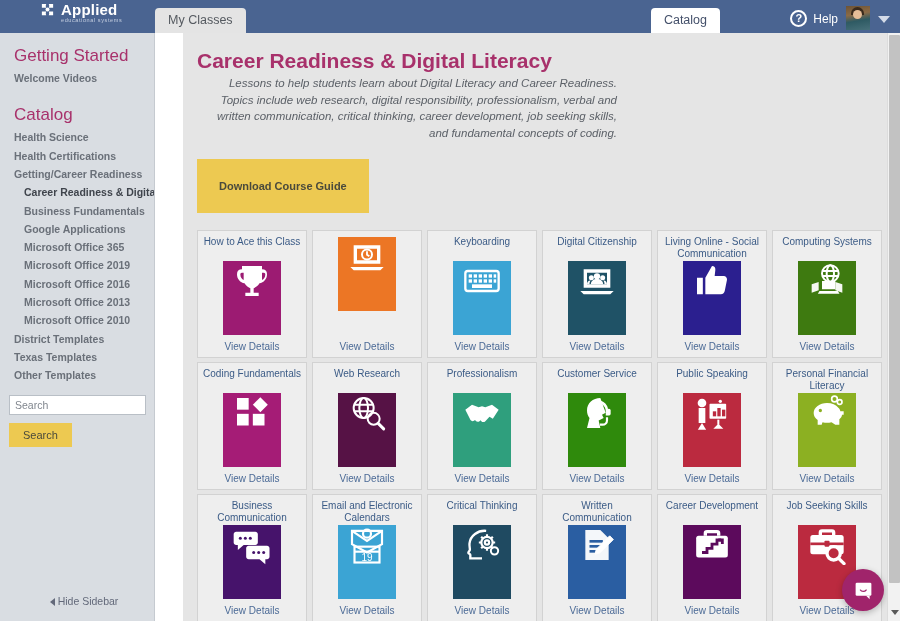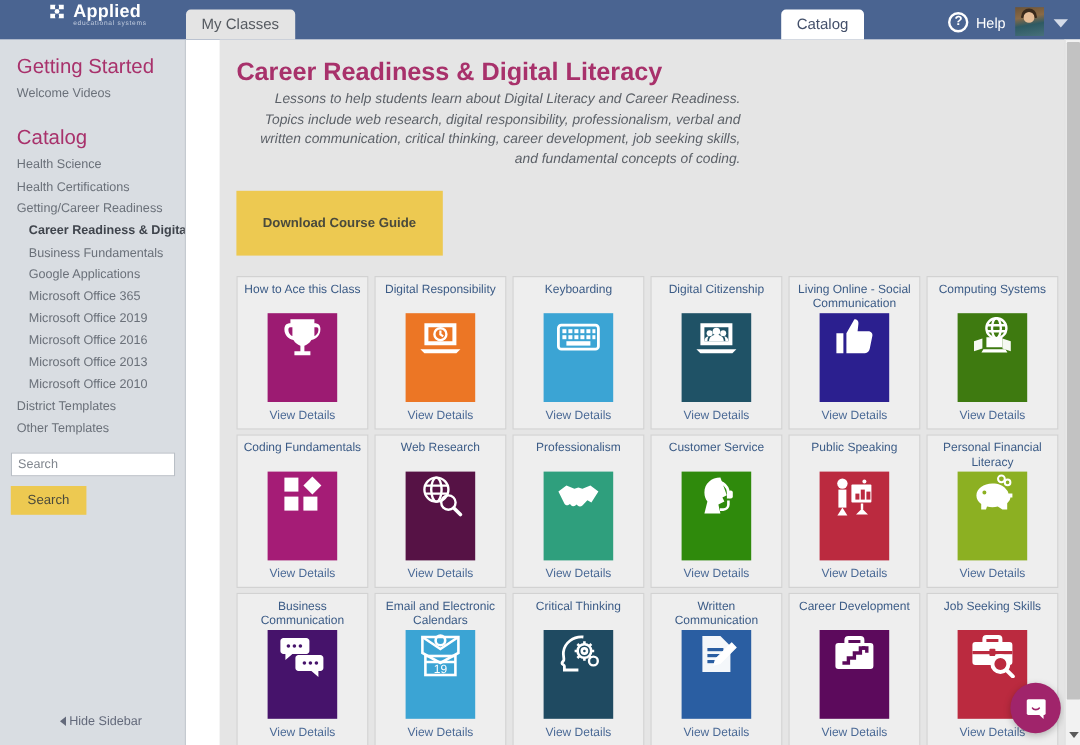--- a/index.html
+++ b/index.html
@@ -94,21 +94,21 @@
   .side-h {
     color: #a8316b; font-size: 17px;
     padding: 14px 0 4px 14px;
     line-height: 1.1;
   }
   .side-h.second { padding-top: 18px; }
   .side-link {
     color: #6a7079; font-size: 10.5px;
     padding: 2.6px 0 2.6px 14px;
     line-height: 1.25; cursor: pointer;
-    white-space: nowrap; overflow: hidden;
+    white-space: nowrap; overflow: hidden; font-weight: bold;
   }
   .side-link.indent { padding-left: 24px; }
   .side-link.active {
     color: #3f444c; font-weight: bold; padding-left: 24px;
   }
   .side-search-wrap { padding: 10px 9px 0 9px; }
   .side-search {
     width: 137px; height: 20px;
     border: 1px solid #b9bfc6; background: #ffffff;
     font-size: 10.5px; color: #5b6views; color: #5b616a;
@@ -270,20 +270,21 @@
       <div class="side-link">Getting/Career Readiness</div>
       <div class="side-link active">Career Readiness &amp; Digital Lit...</div>
       <div class="side-link indent">Business Fundamentals</div>
       <div class="side-link indent">Google Applications</div>
       <div class="side-link indent">Microsoft Office 365</div>
       <div class="side-link indent">Microsoft Office 2019</div>
       <div class="side-link indent">Microsoft Office 2016</div>
       <div class="side-link indent">Microsoft Office 2013</div>
       <div class="side-link indent">Microsoft Office 2010</div>
       <div class="side-link">District Templates</div>
+      <div class="side-link">Texas Templates</div>
       <div class="side-link">Other Templates</div>
     </div>
 
   <div class="side-search-wrap">
     <input class="side-search" type="text" placeholder="Search" style="">
   </div>
   <button class="side-search-btn">Search</button>
 
   <div class="hide-sidebar">
     <span class="tri"></span><span>Hide Sidebar</span>
@@ -299,21 +300,20 @@
       <div class="card">
         <div class="card-title">How to Ace this Class</div>
         <div class="thumb" style="background: rgb(156, 27, 114);">
           <svg viewBox="0 0 24 24">
             <path fill="#ffffff" d="M6 3h12v2c2 0 3 1 3 3 0 3-2 5-4.5 5.4C15.6 15 14 16 13 16.3V19h3v2H8v-2h3v-2.7C10 16 8.4 15 7.5 13.4 5 13 3 11 3 8c0-2 1-3 3-3V3zm0 4c-1 0-1 1-1 1 0 2 1 3 2 3.4V7zm12 0v4.4c1-.4 2-1.4 2-3.4 0 0 0-1-1-1z"></path>
           </svg>
         </div>
         <div class="view-details">View Details</div>
       </div>
       <div class="card">
-        <div class="card-title">Digital Responsibility</div>
         <div class="thumb" style="background: rgb(236, 118, 37);">
           <svg viewBox="0 0 24 24">
             <path fill="#ffffff" d="M4 5h16v11H4V5zm2 2v7h12V7H6zm-4 11h20l-2 2H4l-2-2z"></path>
             <circle cx="12" cy="10.5" r="3" fill="none" stroke="#ffffff" stroke-width="1.2"></circle>
             <path d="M12 8.6v2l1.4 1" stroke="#ffffff" stroke-width="1.1" fill="none"></path>
           </svg>
         </div>
         <div class="view-details">View Details</div>
       </div>
       <div class="card">

